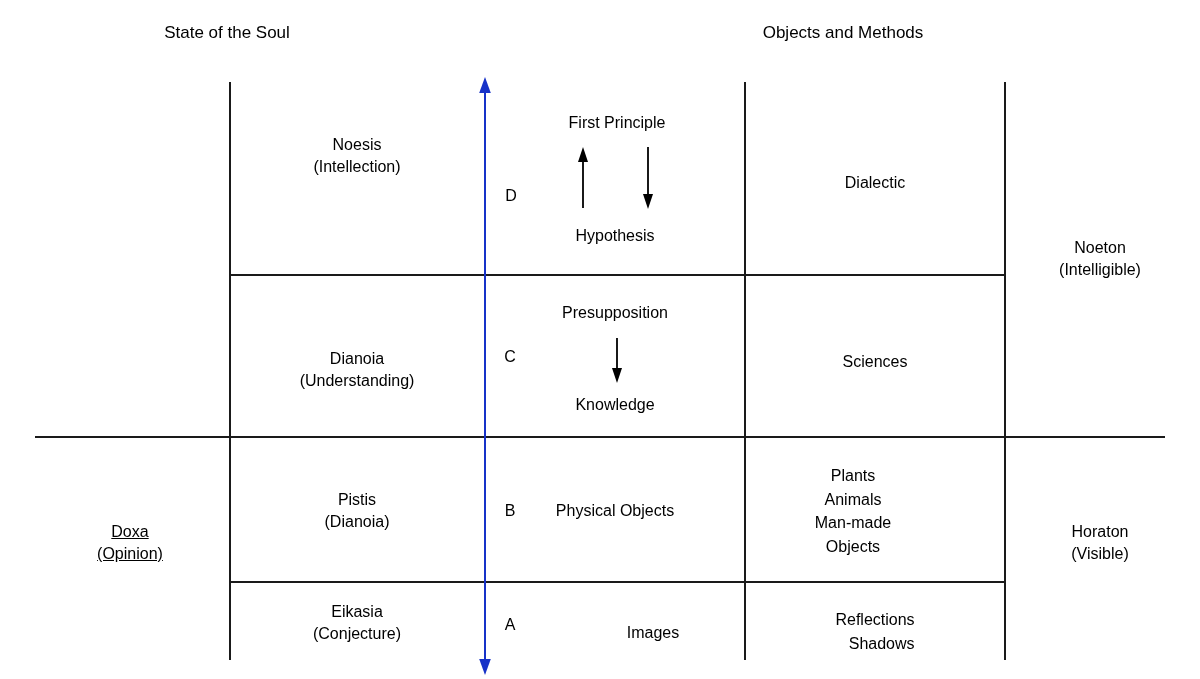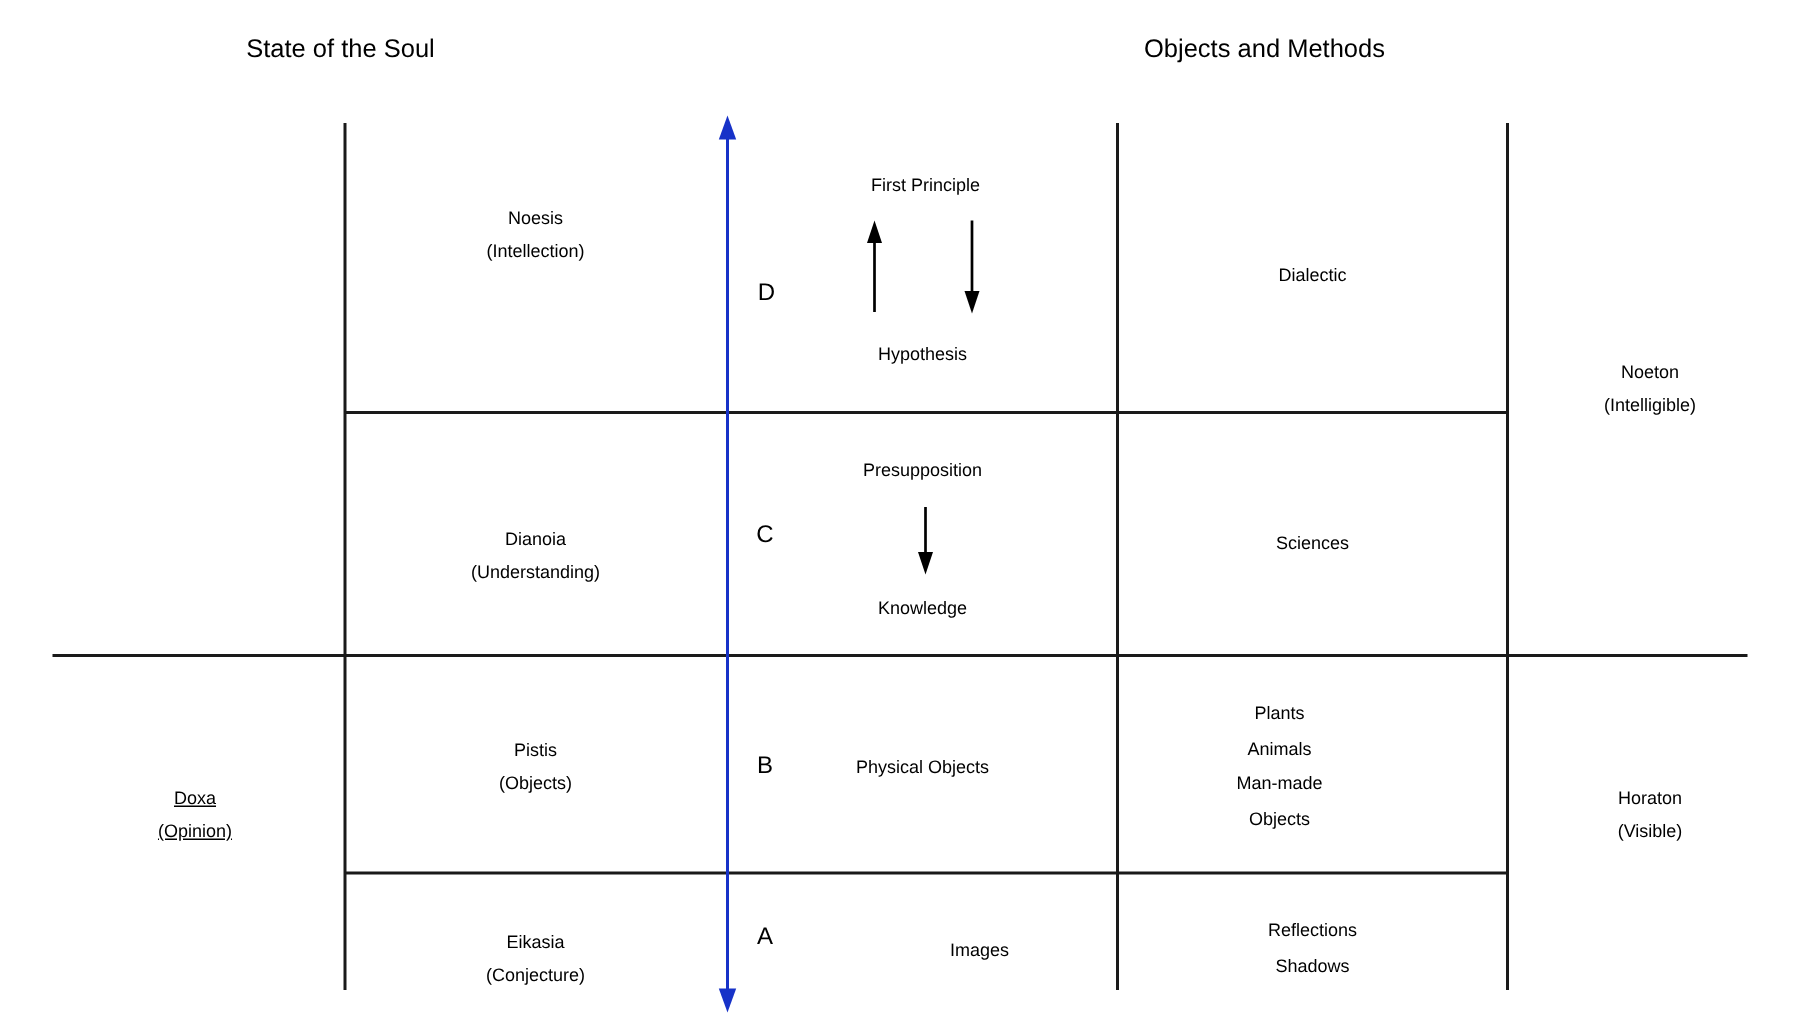--- a/index.html
+++ b/index.html
@@ -15,21 +15,21 @@
     font-family: "Liberation Sans", sans-serif;
     color: #000000;
     overflow: hidden;
     padding-left: 48px;
   }
   .label {
     position: absolute;
     transform: translateX(-50%);
     text-align: center;
     white-space: nowrap;
-    font-size: 12px;
+    font-size: 16px;
     line-height: 22px;
   }
   .header {
     font-size: 17px;
     line-height: 22px;
   }
   .letter {
     font-size: 16px;
     line-height: 22px;
   }
@@ -108,35 +108,35 @@
   <div class="label" style="left:615px; top:302px;">Presupposition</div>
   <svg class="arrow-svg" style="left:610px; top:336px;" width="14" height="50">
     <line x1="7" y1="2" x2="7" y2="33" stroke="#000000" stroke-width="1.8"></line>
     <polygon points="7,47 2,32 12,32" fill="#000000"></polygon>
   </svg>
   <div class="label" style="left:615px; top:394px;">Knowledge</div>
   <div class="label" style="left:875px; top:351px;">Sciences</div>
 
   <div class="label" style="left:357px; top:489px;">
     <div>Pistis</div>
-    <div>(Objects)</div>
+    <div>(Dianoia)</div>
   </div>
   <div class="label letter" style="left:510px; top:500px;">B</div>
   <div class="label" style="left:615px; top:500px;">Physical Objects</div>
   <div class="label methods4" style="left:853px; top:464px;">
     <div>Plants</div>
     <div>Animals</div>
     <div>Man-made</div>
     <div>Objects</div>
   </div>
 
-  <div class="label" style="left:357px; top:601px;margin-top:16px;">
+  <div class="label" style="left:357px; top:601px;">
     <div>Eikasia</div>
     <div>(Conjecture)</div>
   </div>
   <div class="label letter" style="left:510px; top:614px;">A</div>
   <div class="label" style="left:653px; top:622px;">Images</div>
-  <div class="label methods2" style="left:875px; top:608px;">
+  <div class="label methods2" style="left:875px; top:608px;text-align:right;">
     <div>Reflections</div>
     <div>Shadows</div>
   </div>
 
 </div>
 
 </body></html>

